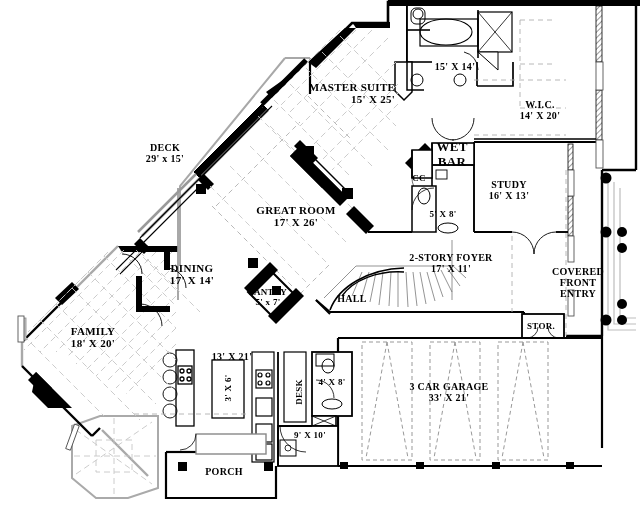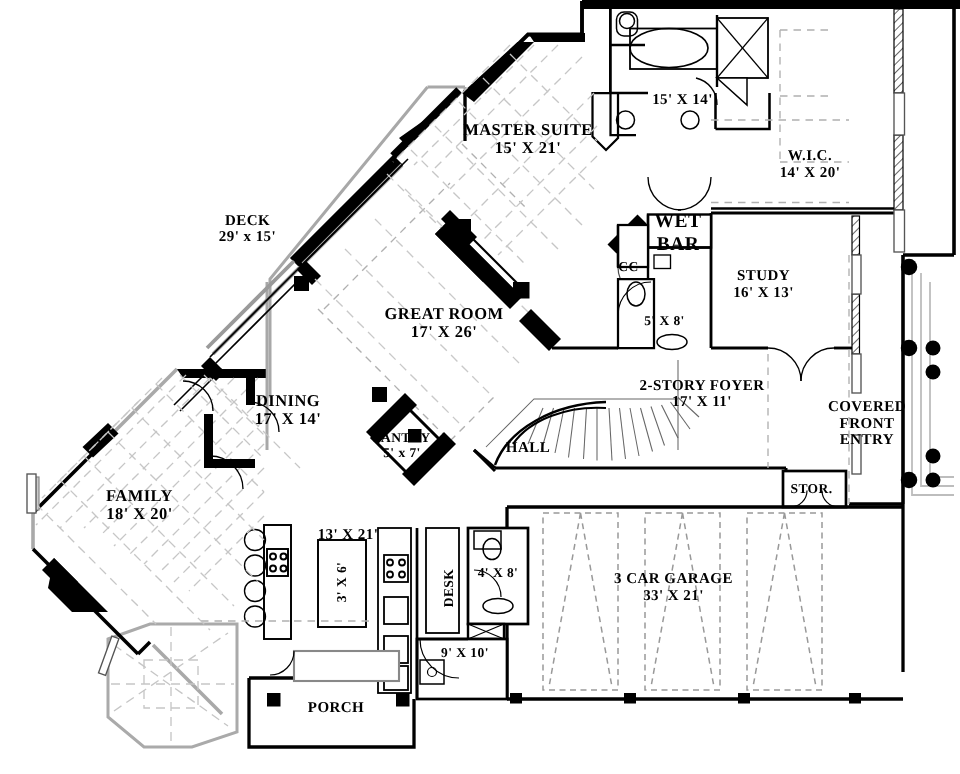--- a/index.html
+++ b/index.html
@@ -486,23 +486,23 @@
       <line x1="316" y1="300" x2="330" y2="314"></line>
       <line x1="302" y1="290" x2="316" y2="300" opacity="0"></line>
     </g>
 
     <g fill="#000" stroke="none">
       <rect x="634" y="0" width="6" height="172" opacity="0"></rect>
     </g>
 
   </svg>
 
-  <div class="lbl l11 ctr" style="left:352px;top:93px;">
+  <div class="lbl l11 ctr" style="left:352px;top:93px;text-align:right;">
     <div>MASTER SUITE</div>
-    <div>15' X 21'</div>
+    <div>15' X 25'</div>
   </div>
 
   <div class="lbl l10 ctr" style="left:455px;top:67px;">
     <div>15' X 14'</div>
   </div>
 
   <div class="lbl l10 ctr" style="left:540px;top:110px;">
     <div>W.I.C.</div>
     <div>14' X 20'</div>
   </div>
@@ -542,21 +542,21 @@
 
   <div class="lbl l9 ctr" style="left:268px;top:297px;">
     <div>PANTRY</div>
     <div>5' x 7'</div>
   </div>
 
   <div class="lbl l10 ctr" style="left:352px;top:299px;">
     <div>HALL</div>
   </div>
 
-  <div class="lbl l10 ctr" style="left:468px;top:263px;">
+  <div class="lbl l10 ctr" style="left:451px;top:263px;">
     <div>2-STORY FOYER</div>
     <div>17' X 11'</div>
   </div>
 
   <div class="lbl l10 ctr" style="left:578px;top:283px;">
     <div>COVERED</div>
     <div>FRONT</div>
     <div>ENTRY</div>
   </div>
 

